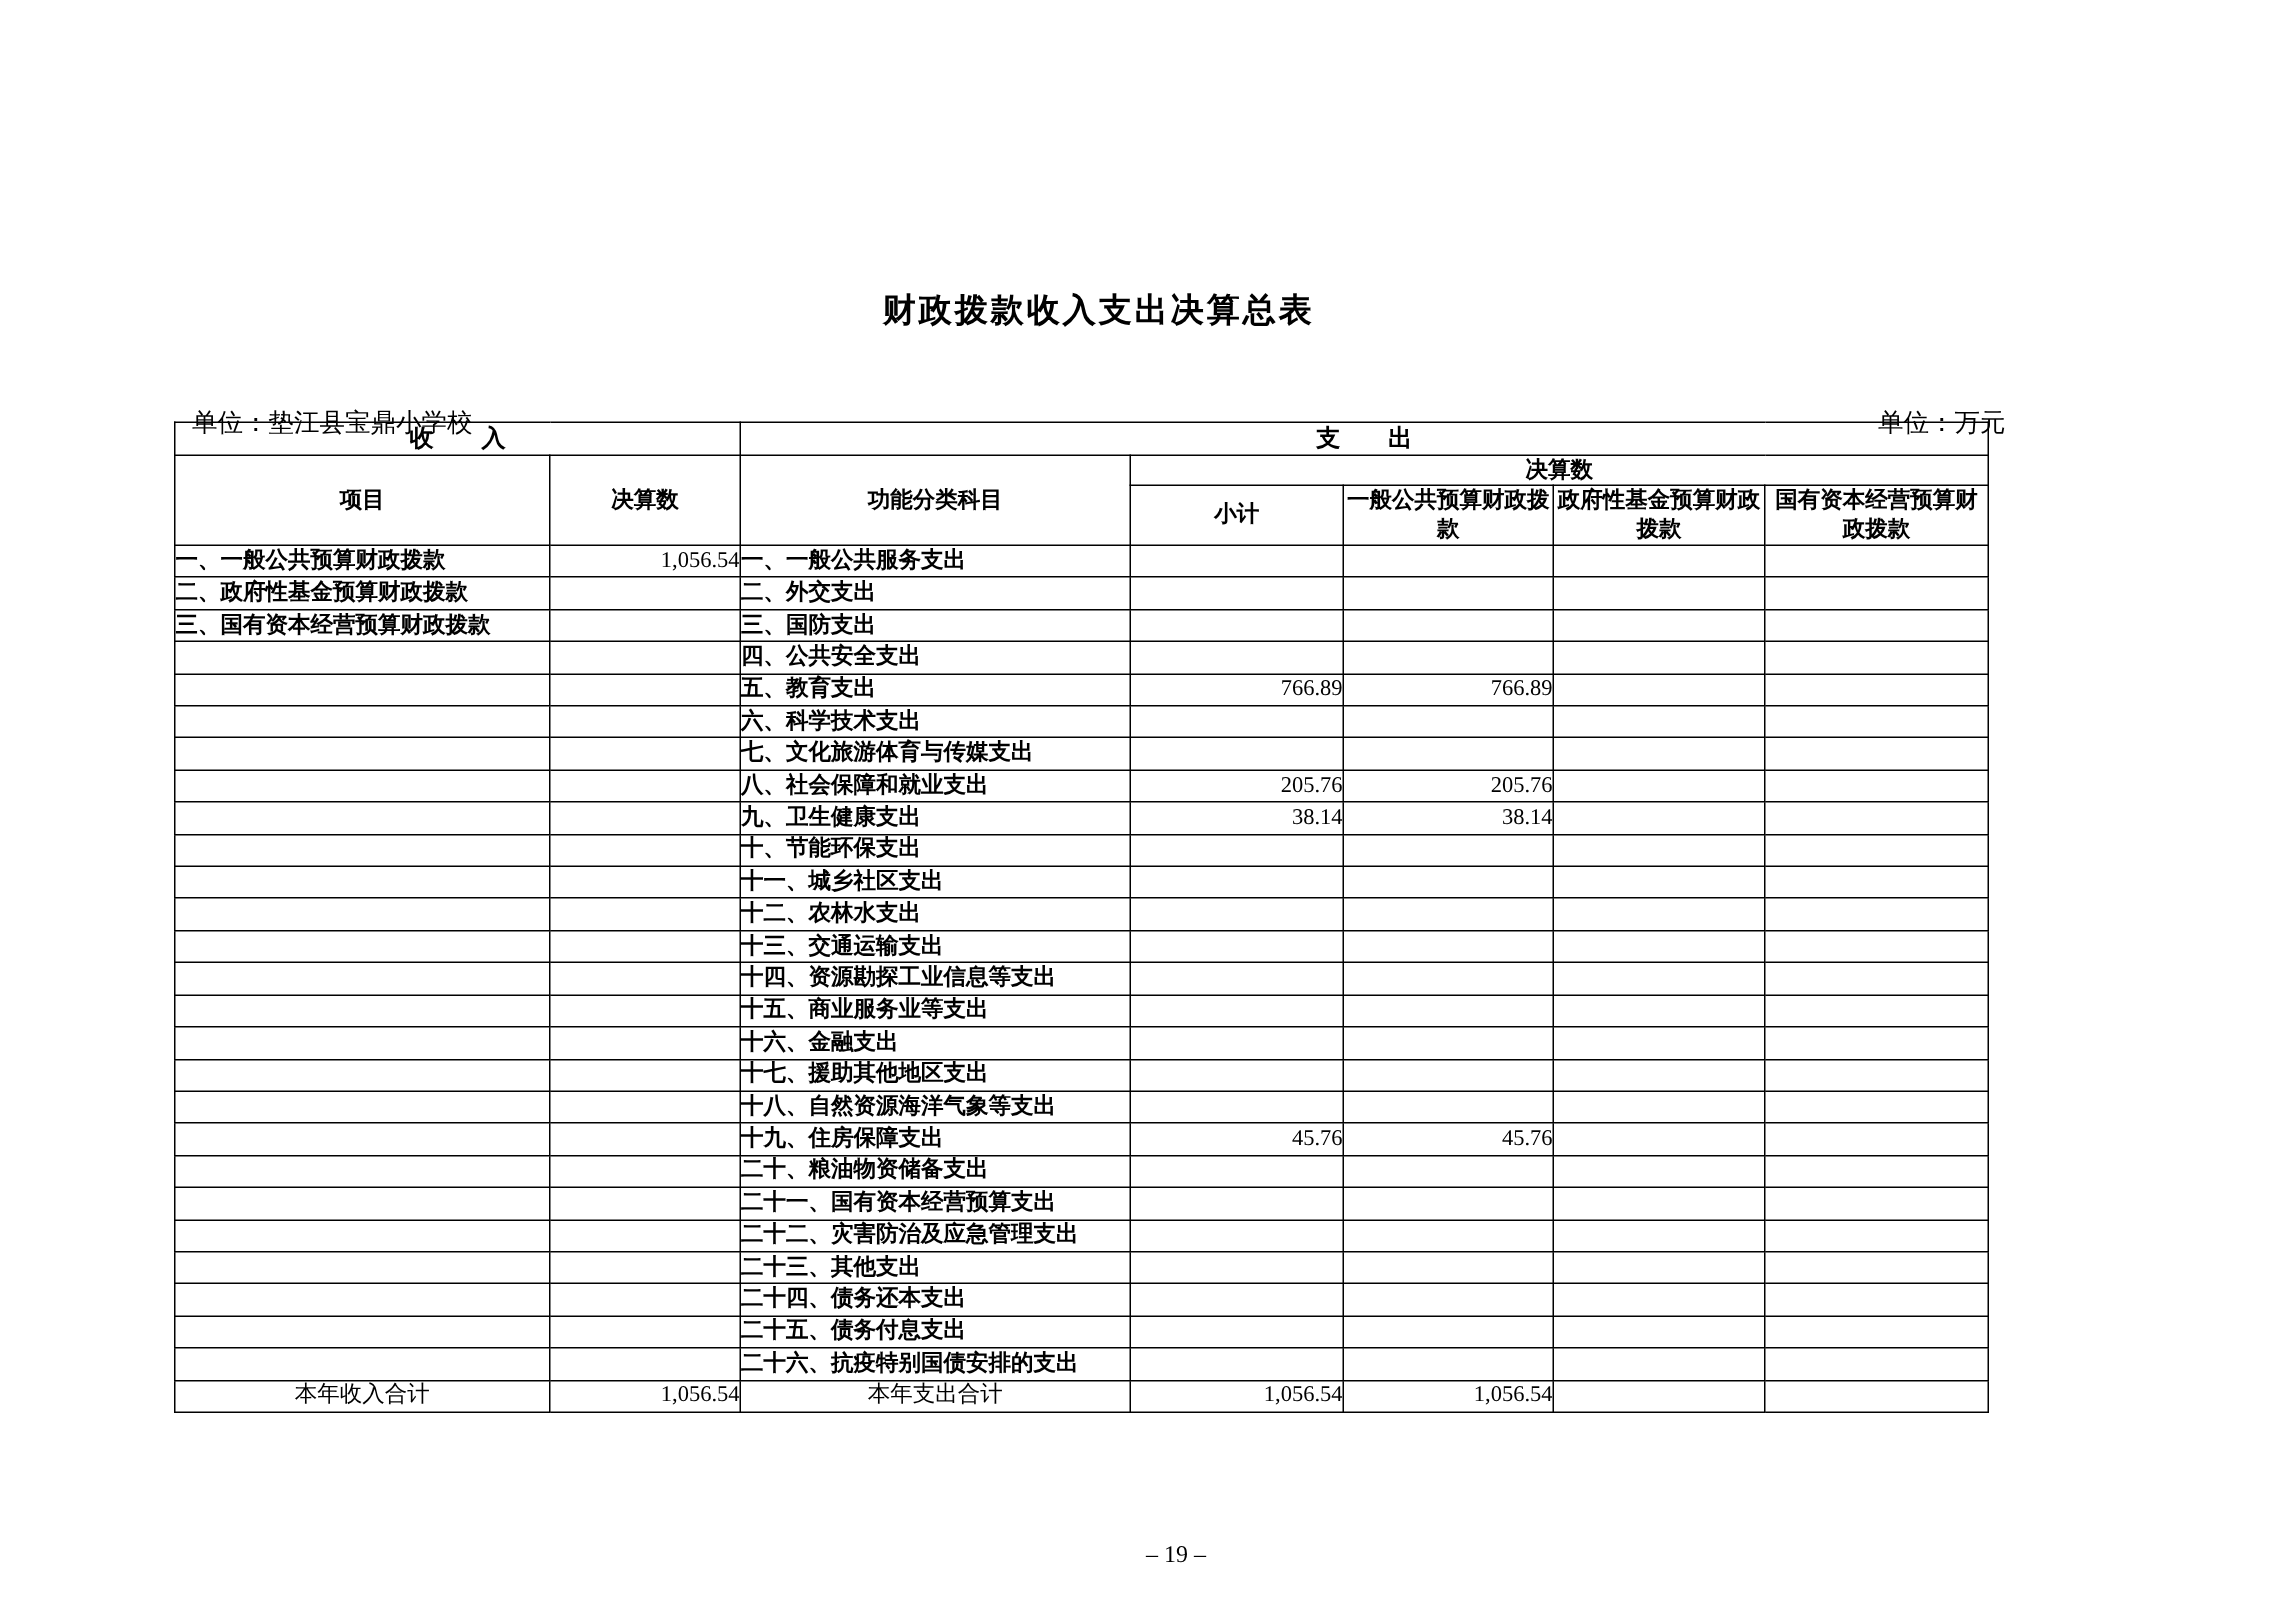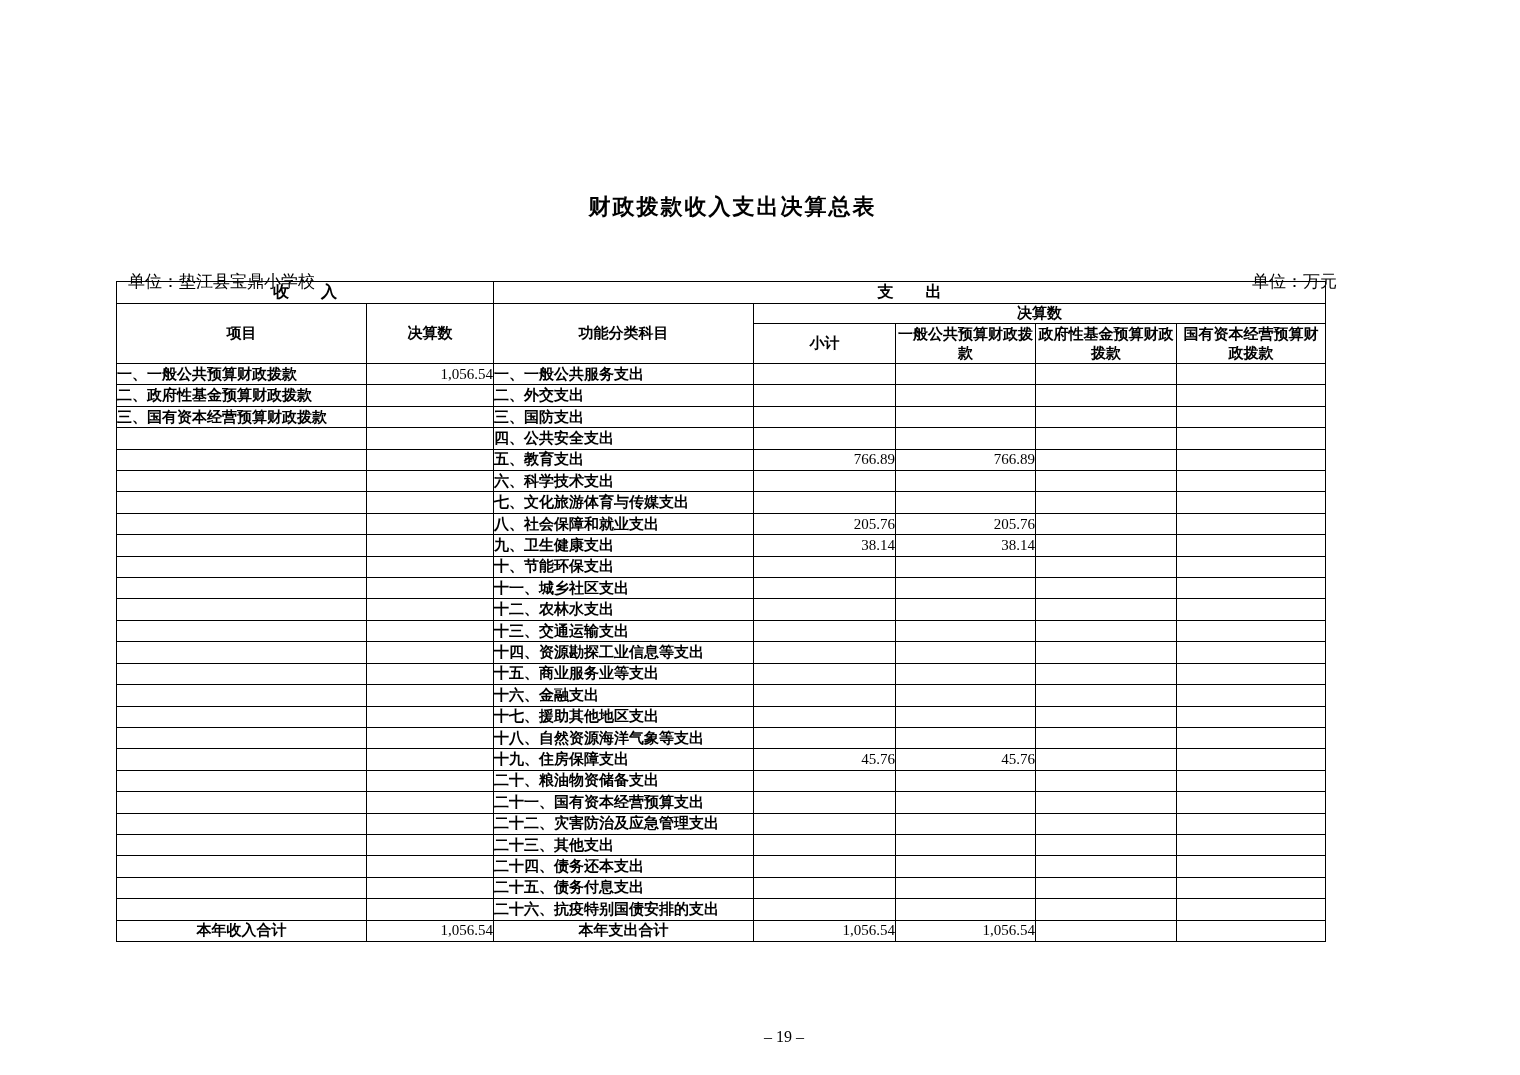--- a/index.html
+++ b/index.html
@@ -102,21 +102,21 @@
     font-size: 15px;
   }
   tr.total-row td {
     height: 20px;
     font-size: 15px;
     line-height: 1;
     white-space: nowrap;
   }
   td.total-label {
     text-align: center;
-    font-weight: bold;
+    font-weight: normal;
   }
   .page-number {
     position: absolute;
     top: 1028px;
     left: 0;
     width: 1520px;
     text-align: center;
     font-size: 16px;
     padding-left: 24px;
   }

